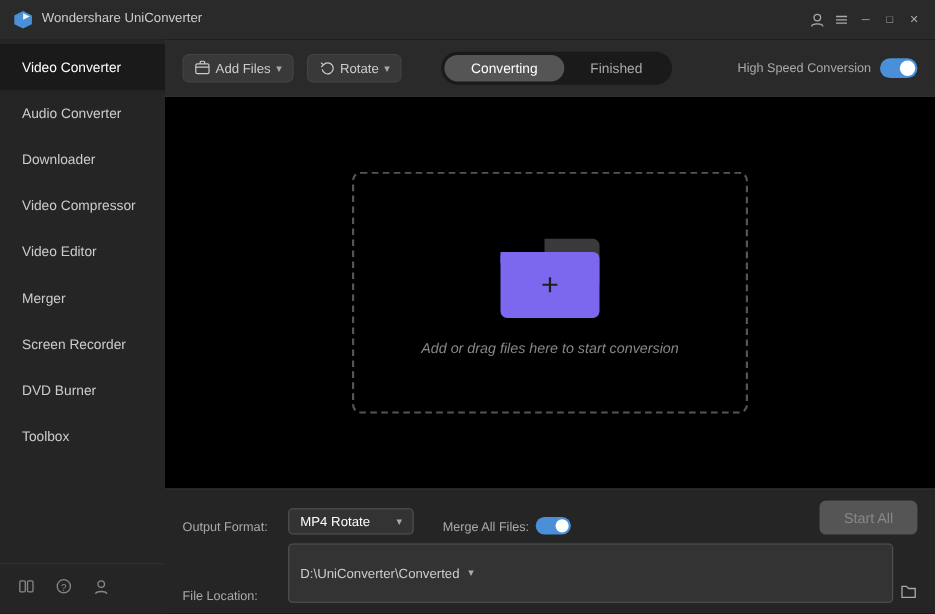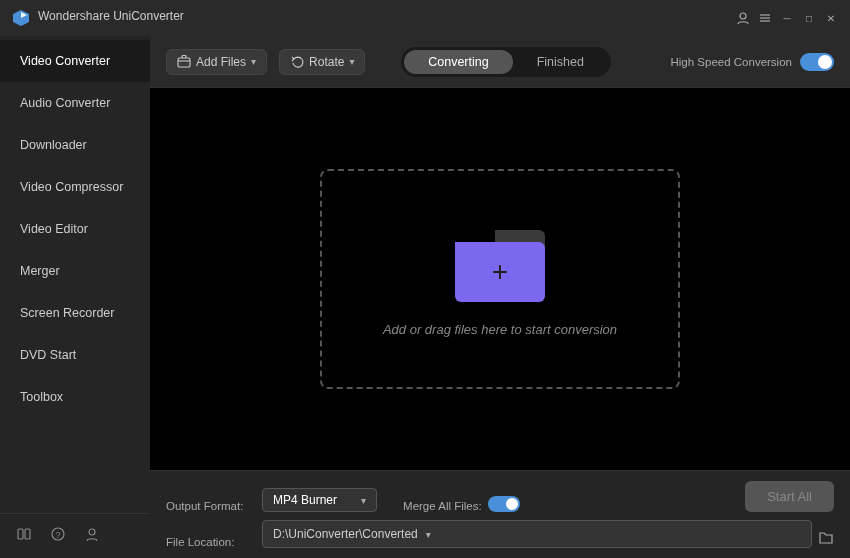--- a/index.html
+++ b/index.html
@@ -296,21 +296,21 @@
     .merge-label {
       font-size: 11.5px;
       color: #aaa;
     }
     .file-location-field {
       display: flex;
       align-items: center;
       background: #333;
       border: 1px solid #555;
       border-radius: 4px;
-      padding: 6px 10px;
+      padding: 19px 10px;
       font-size: 12px;
       color: #ccc;
       flex: 1;
       gap: 8px;
       cursor: pointer;
     }
     .folder-open-icon {
       color: #aaa;
       font-size: 14px;
       cursor: pointer;
@@ -383,21 +383,21 @@
     <div class="sidebar-item">
       <span>Video Editor</span>
     </div>
     <div class="sidebar-item">
       <span>Merger</span>
     </div>
     <div class="sidebar-item">
       <span>Screen Recorder</span>
     </div>
     <div class="sidebar-item">
-      <span>DVD Start</span>
+      <span>DVD Burner</span>
     </div>
     <div class="sidebar-item">
       <span>Toolbox</span>
     </div>
 
     <div class="sidebar-bottom">
       <span class="sidebar-bottom-icon">
         <svg width="16" height="16" viewBox="0 0 16 16" fill="none">
           <rect x="2" y="3" width="5" height="10" rx="1" stroke="#888" stroke-width="1.2"></rect>
           <rect x="9" y="3" width="5" height="10" rx="1" stroke="#888" stroke-width="1.2"></rect>
@@ -465,21 +465,21 @@
           </div>
         </div>
         <span class="drop-text">Add or drag files here to start conversion</span>
       </div>
     </div>
 
     <div class="bottom-bar">
       <div class="bottom-row">
         <span class="bottom-label">Output Format:</span>
         <div class="format-select">
-          <span>MP4 Burner</span>
+          <span>MP4 Rotate</span>
           <span class="chevron">▾</span>
         </div>
         <span style="margin-left: 20px;" class="merge-label">Merge All Files:</span>
         <div class="merge-toggle"></div>
         <div style="flex:1"></div>
         <button class="start-all-btn">Start All</button>
       </div>
       <div class="bottom-row">
         <span class="bottom-label">File Location:</span>
         <div class="file-location-field">

